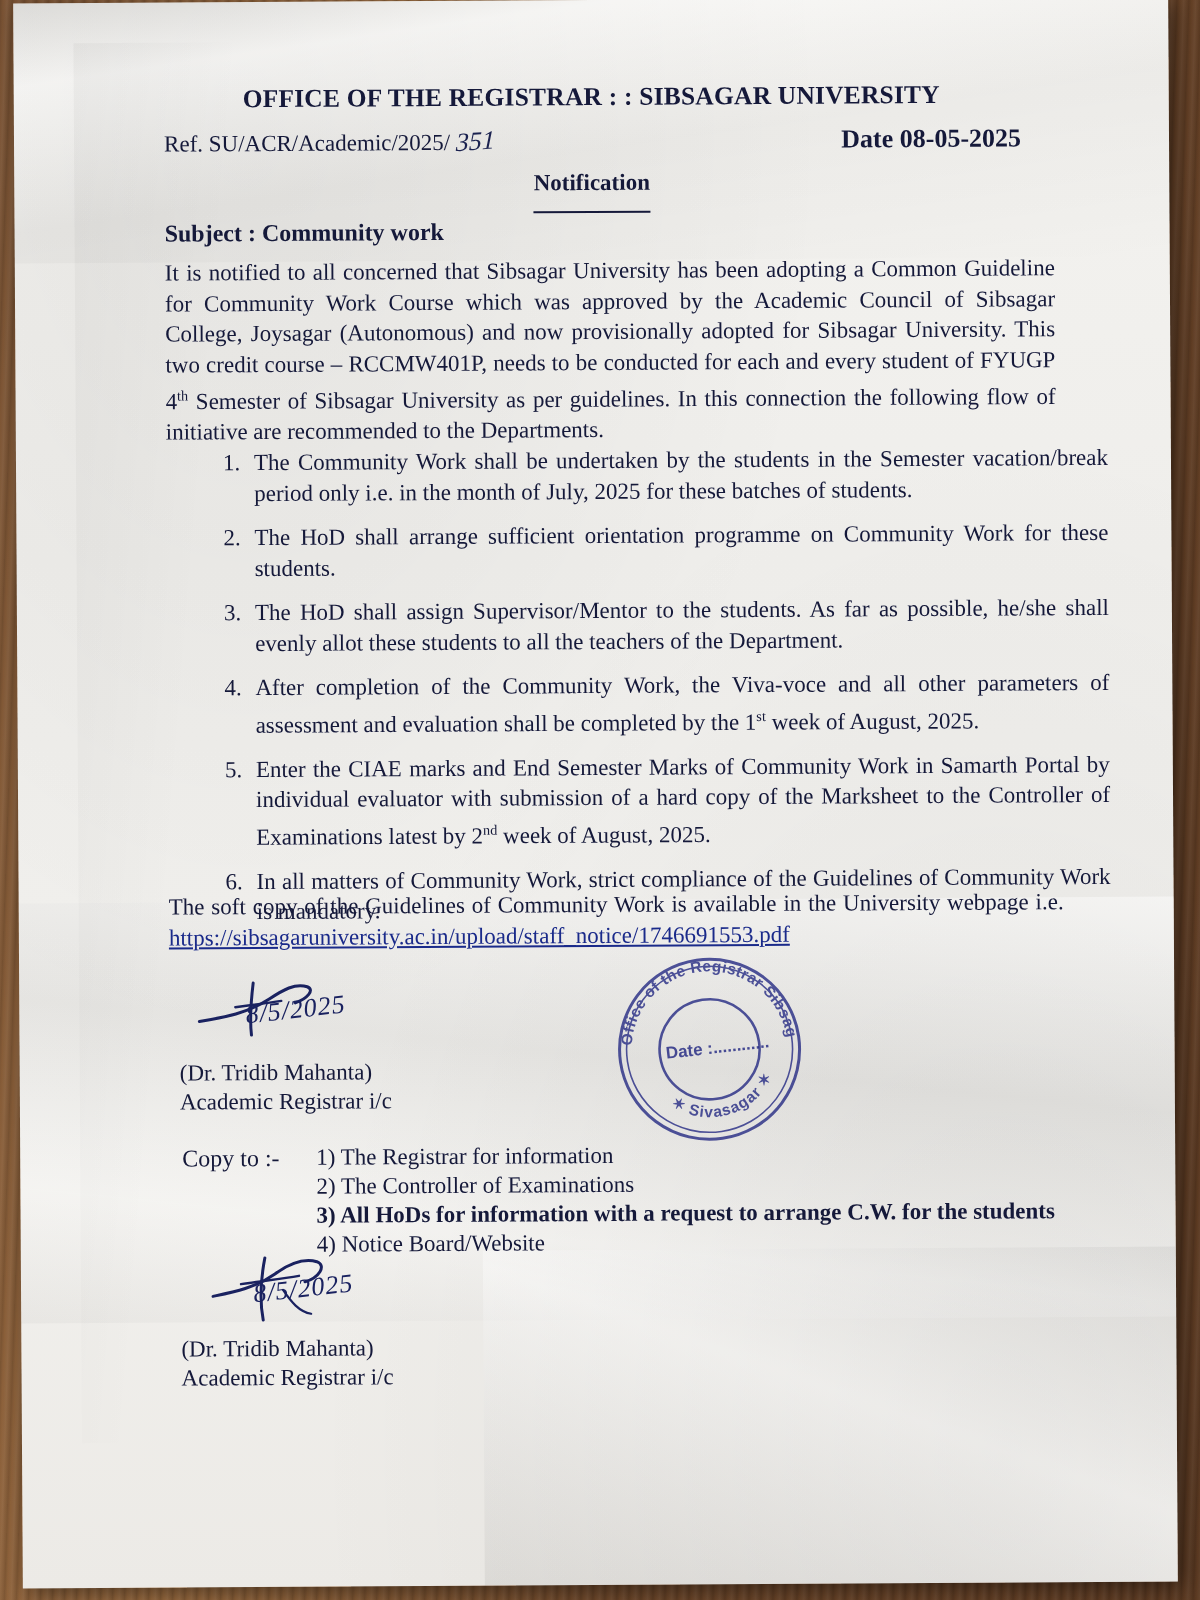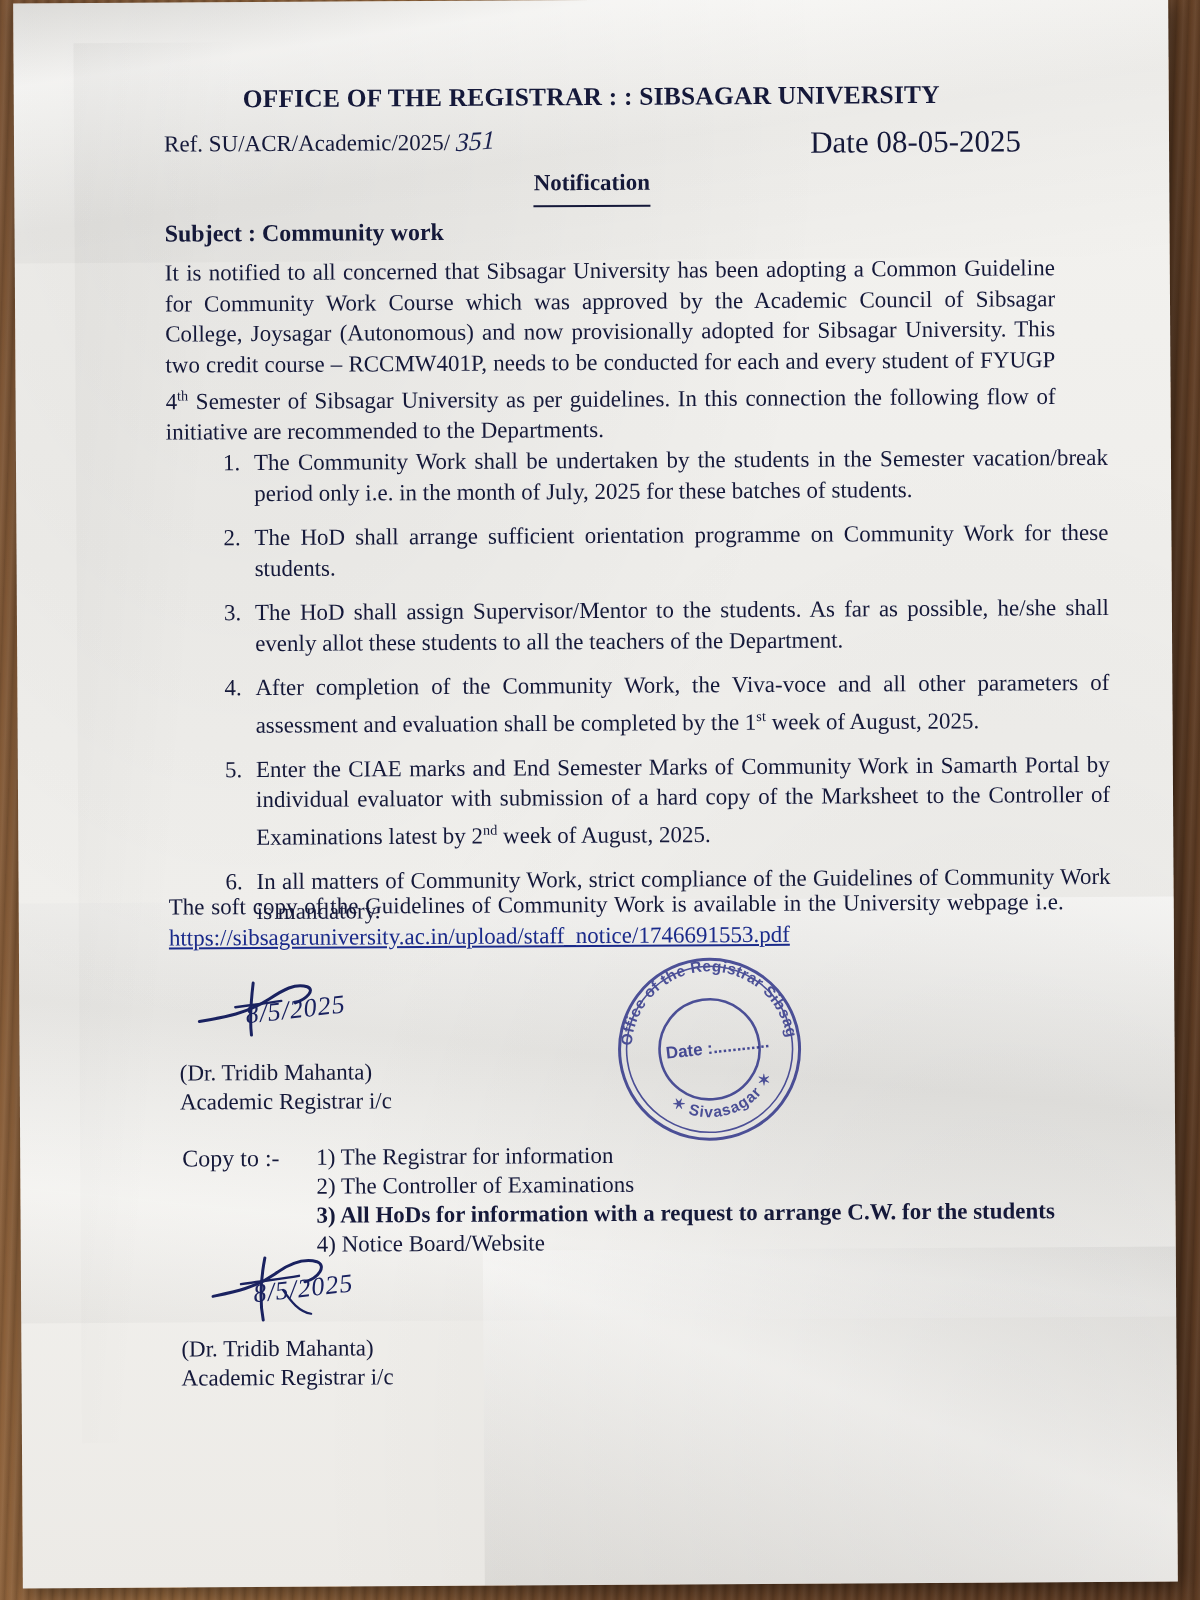--- a/index.html
+++ b/index.html
@@ -88,34 +88,35 @@
     font-style: italic;
     color: #1b2250;
     margin-left: 6px;
     display: inline-block;
     transform: rotate(-4deg) skewX(-6deg);
   }
   .date-line {
     position: absolute;
     right: 148px;
     top: 126px;
-    font-size: 31px;
+    font-size: 26px;
+    font-weight: bold;
   }
 
   .notif {
     position: absolute;
     left: 0; right: 0;
     top: 170px;
     text-align: center;
     font-size: 23px;
     font-weight: bold;
   }
   .notif span {
     border-bottom: 2px solid #15193a;
-    padding-bottom: 10px;
+    padding-bottom: 16px;
   }
 
   .subject {
     position: absolute;
     left: 150px;
     top: 218px;
     font-size: 24px;
     font-weight: bold;
   }
 

